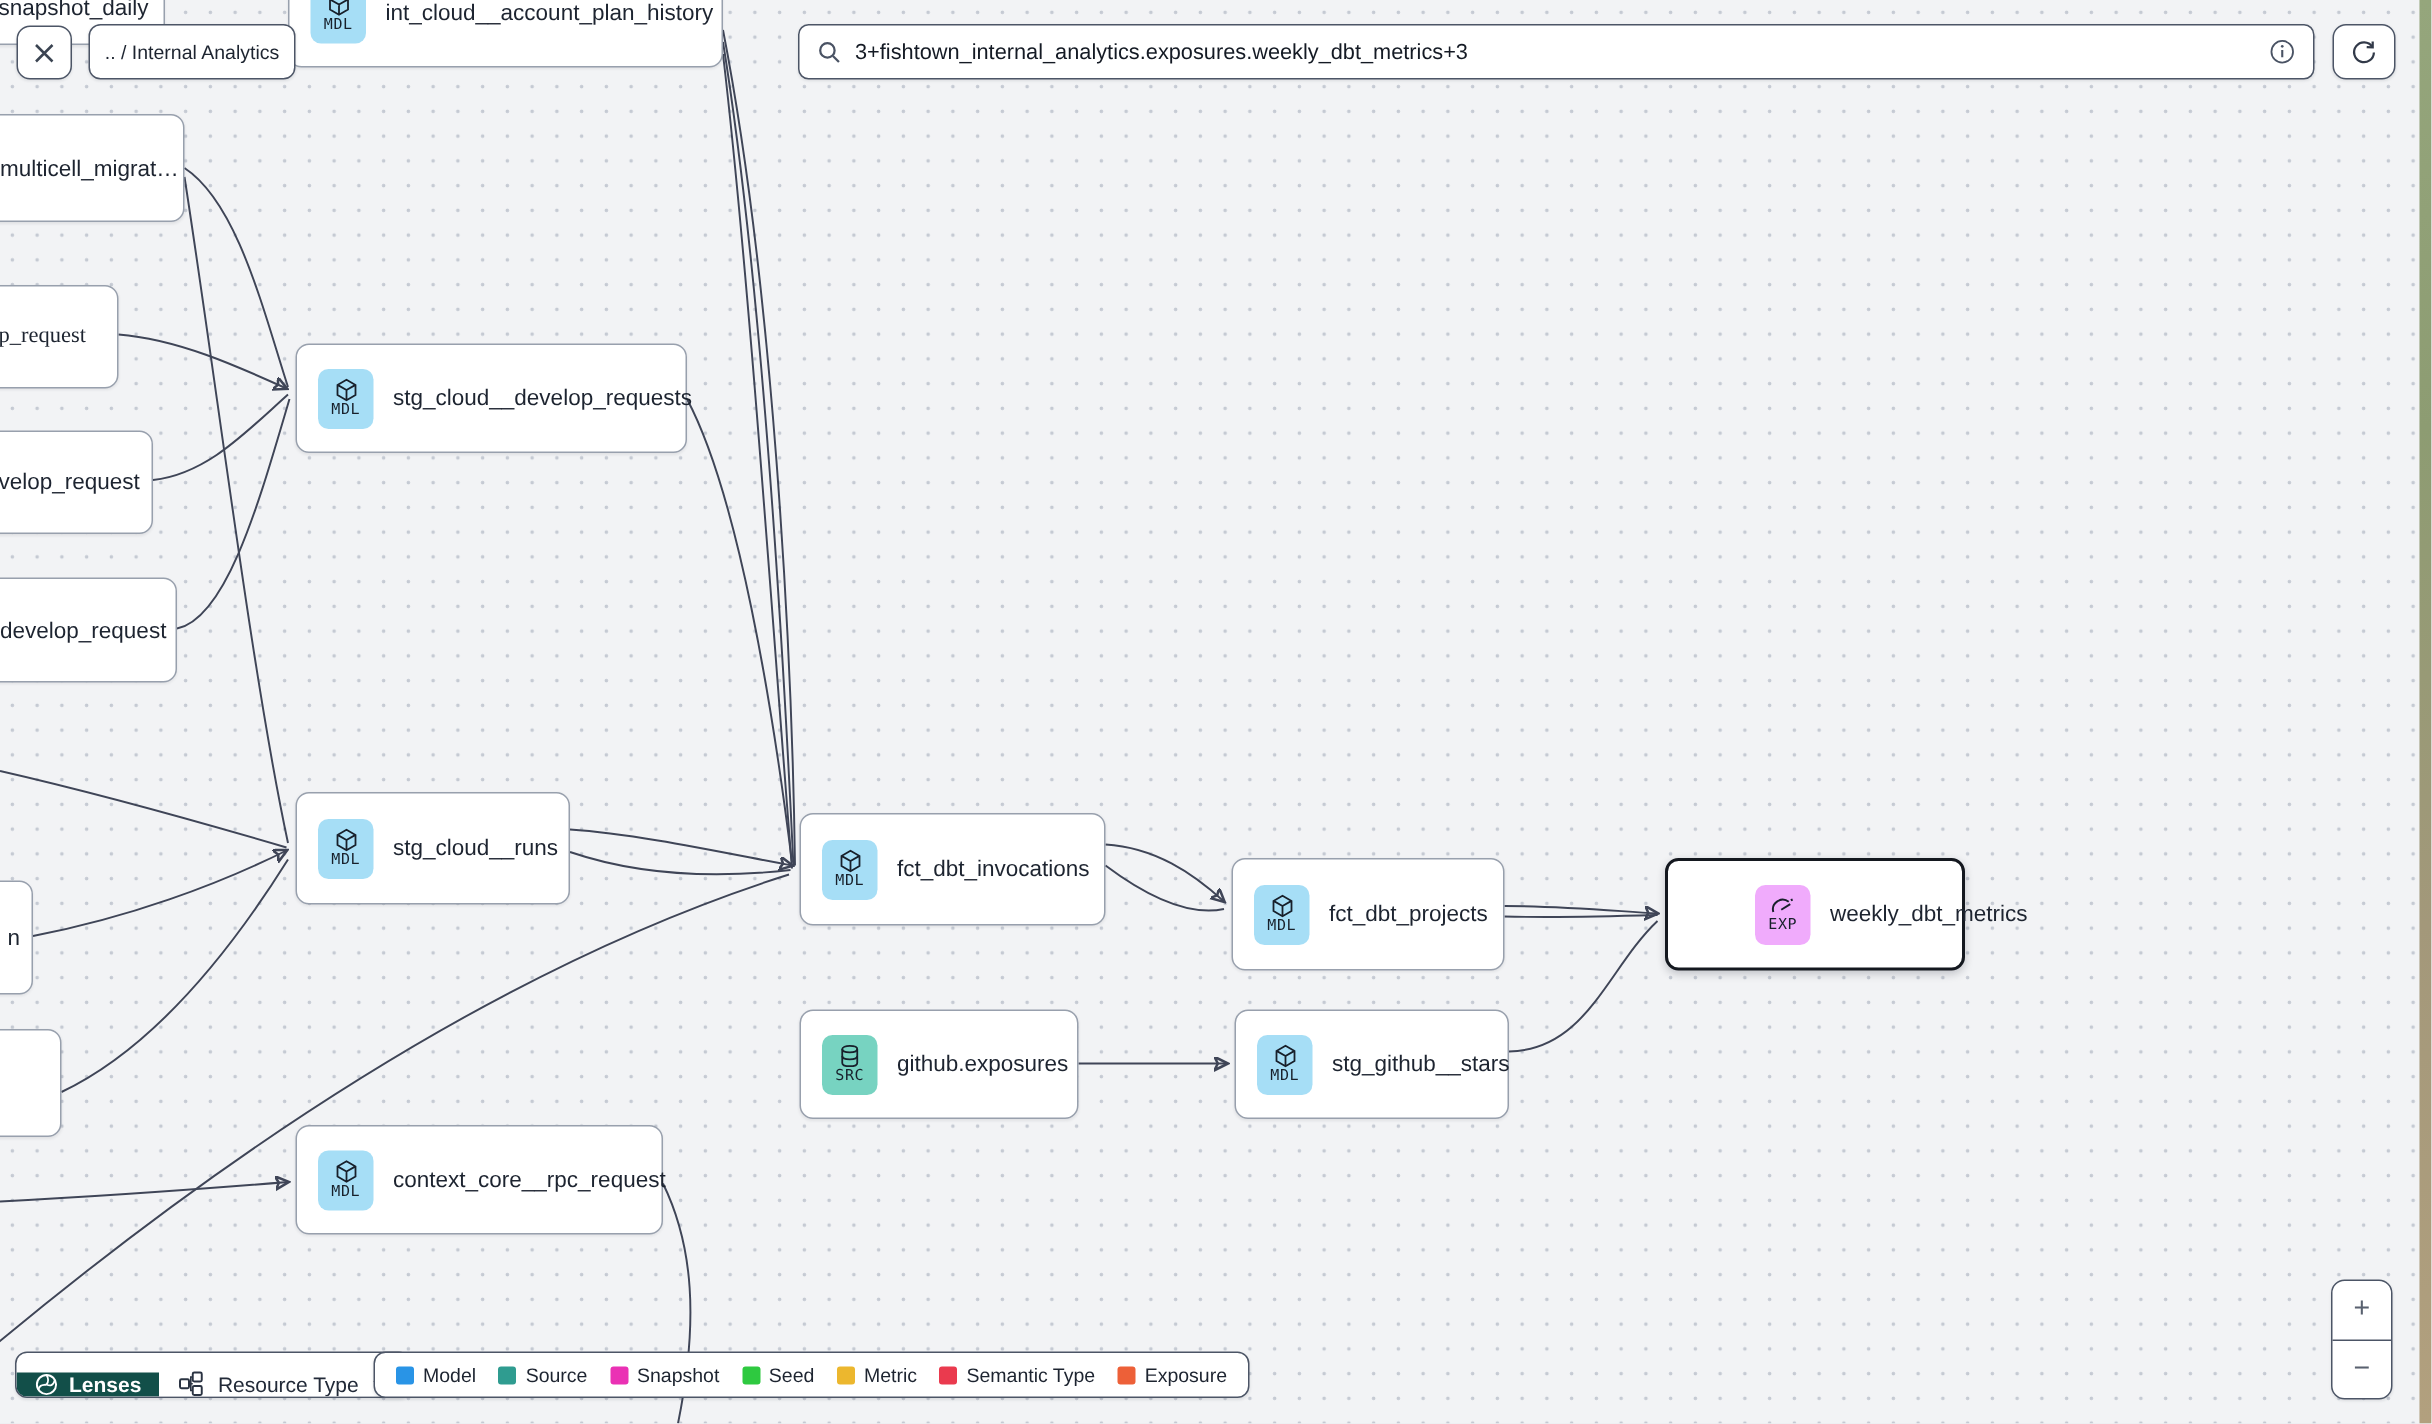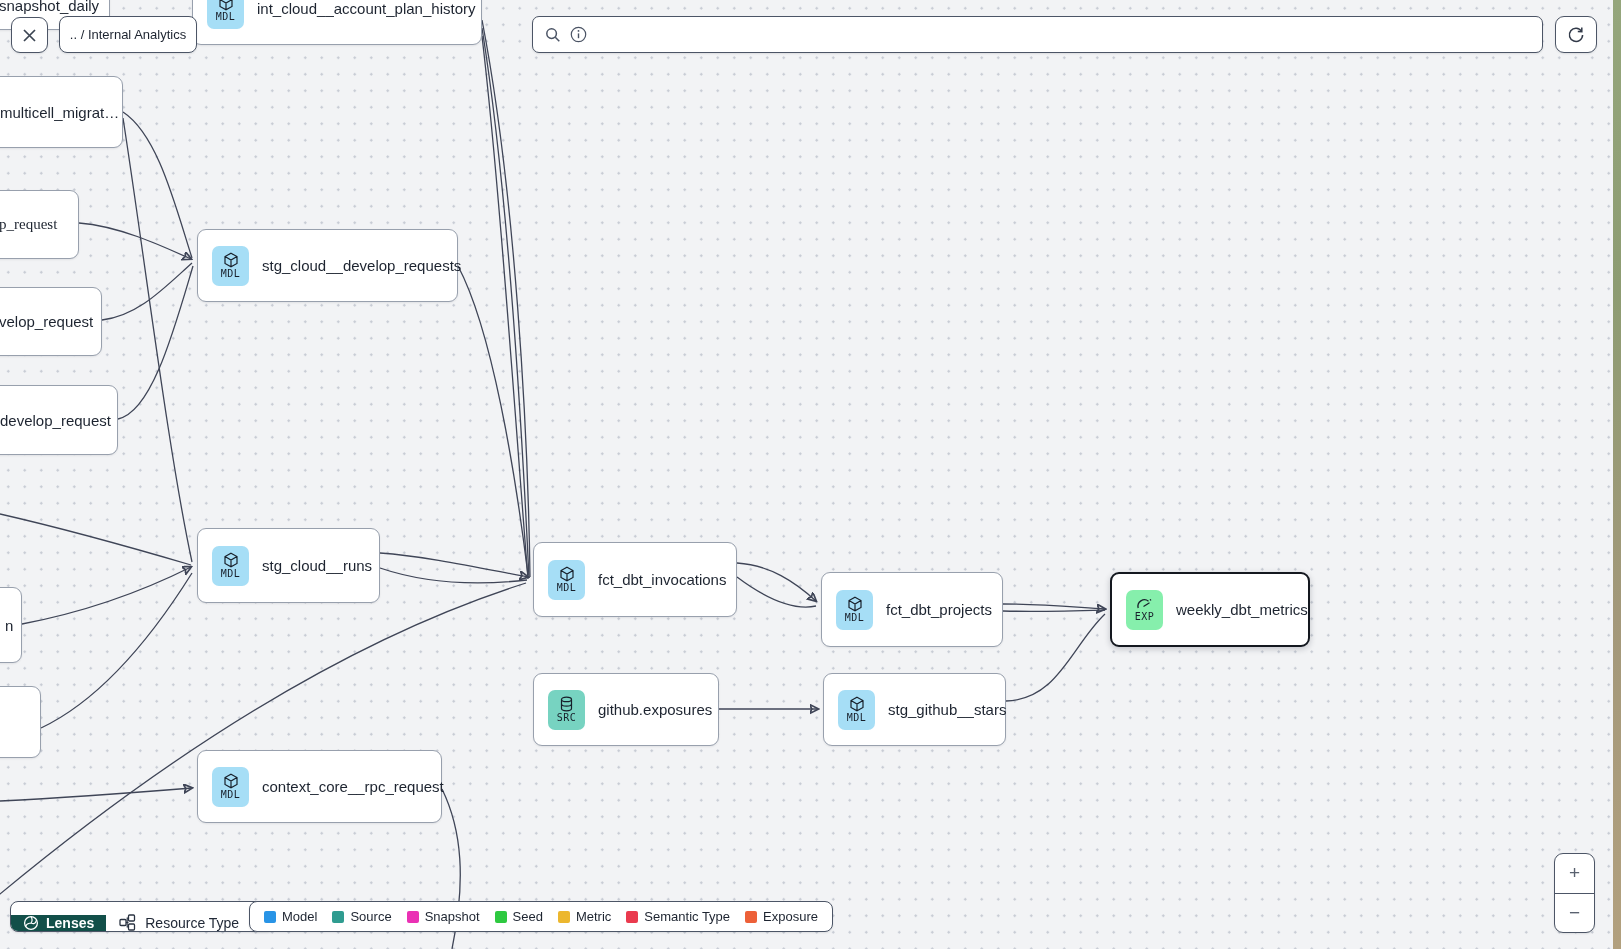--- a/index.html
+++ b/index.html
@@ -200,21 +200,21 @@
     <span class="badge" style="background-color: rgb(166, 222, 246);">
       <svg width="16" height="16" viewBox="0 0 16 16">
           <path d="M8 1.2 L14 4.6 V11.4 L8 14.8 L2 11.4 V4.6 Z M2 4.6 L8 8 L14 4.6 M8 8 V14.8" fill="none" stroke="#18202b" stroke-width="1.2"></path>
         </svg>
       <span class="btxt">MDL</span>
     </span>
     <span class="lbl">fct_dbt_projects</span>
   </div>
 
   <div class="node selected" style="left:1110px;top:572px;width:200px;height:75px;">
-    <span class="badge" style="background-color: #86efac;">
+    <span class="badge" style="background-color: #f0abfc; margin-left: 44px;">
       <svg width="17" height="14" viewBox="0 0 17 14">
           <path d="M2.2 11 A6.5 6.5 0 0 1 12.5 4.2" fill="none" stroke="#18202b" stroke-width="1.3"></path>
           <path d="M7.5 9.5 L13.5 5.8" stroke="#18202b" stroke-width="1.3"></path>
           <path d="M14.2 2.2 L14.8 3.6" stroke="#18202b" stroke-width="1.3"></path>
         </svg>
       <span class="btxt">EXP</span>
     </span>
     <span class="lbl">weekly_dbt_metrics</span>
   </div>
 
@@ -256,20 +256,21 @@
   </div>
   <div class="tbtn" style="left:59px;top:16px;width:138px;height:37px;border-radius:8px;">
     <span class="breadcrumb">.. / Internal Analytics</span>
   </div>
 
   <div class="searchbar">
     <svg width="16" height="16" viewBox="0 0 16 16">
         <circle cx="6.6" cy="6.6" r="4.8" fill="none" stroke="#4a5364" stroke-width="1.5"></circle>
         <path d="M10.3 10.3 L14.3 14.3" stroke="#4a5364" stroke-width="1.5"></path>
       </svg>
+    <input type="text" value="3+fishtown_internal_analytics.exposures.weekly_dbt_metrics+3" style="">
     <svg width="17" height="17" viewBox="0 0 17 17">
         <circle cx="8.5" cy="8.5" r="7.2" fill="none" stroke="#4a5364" stroke-width="1.2"></circle>
         <path d="M8.5 7.4 V12.2" stroke="#4a5364" stroke-width="1.4"></path>
         <circle cx="8.5" cy="4.9" r="0.9" fill="#4a5364"></circle>
       </svg>
   </div>
 
   <div class="tbtn" style="left:1555px;top:16px;width:42px;height:37px;">
     <svg width="18" height="18" viewBox="0 0 18 18">
         <path d="M14.5 5.2 A6.6 6.6 0 1 0 15.6 9" fill="none" stroke="#323a49" stroke-width="1.5"></path>

